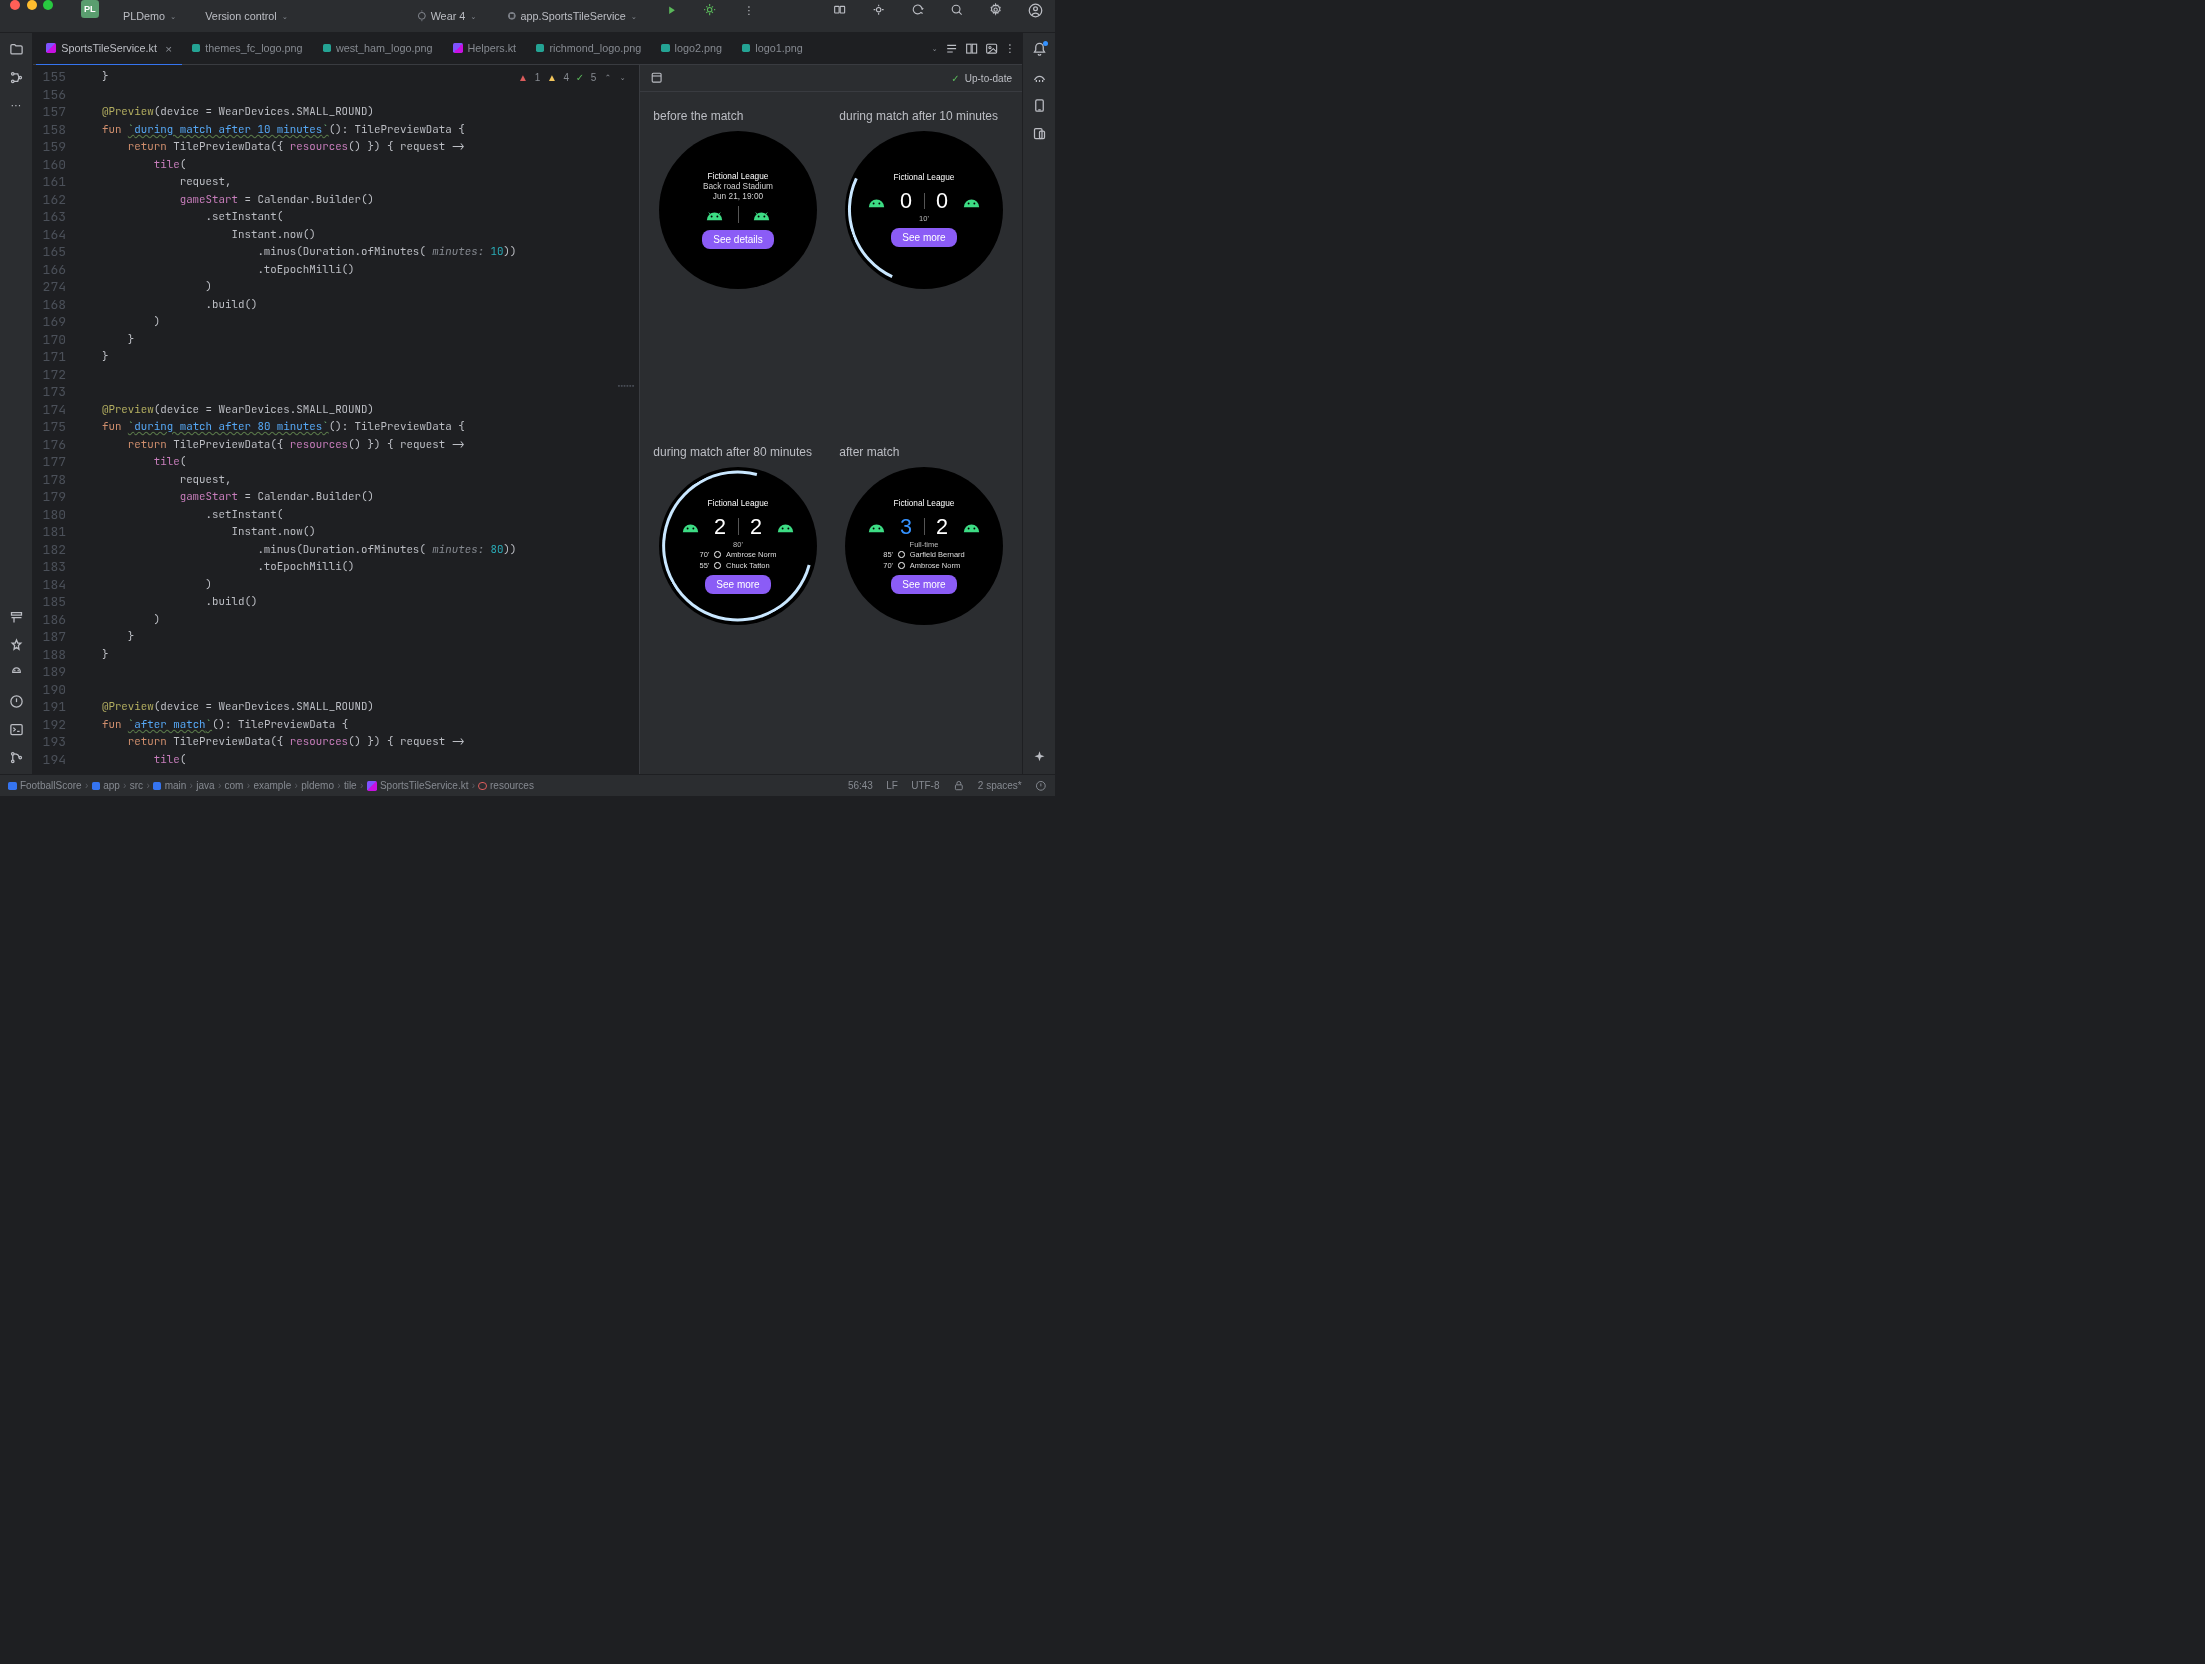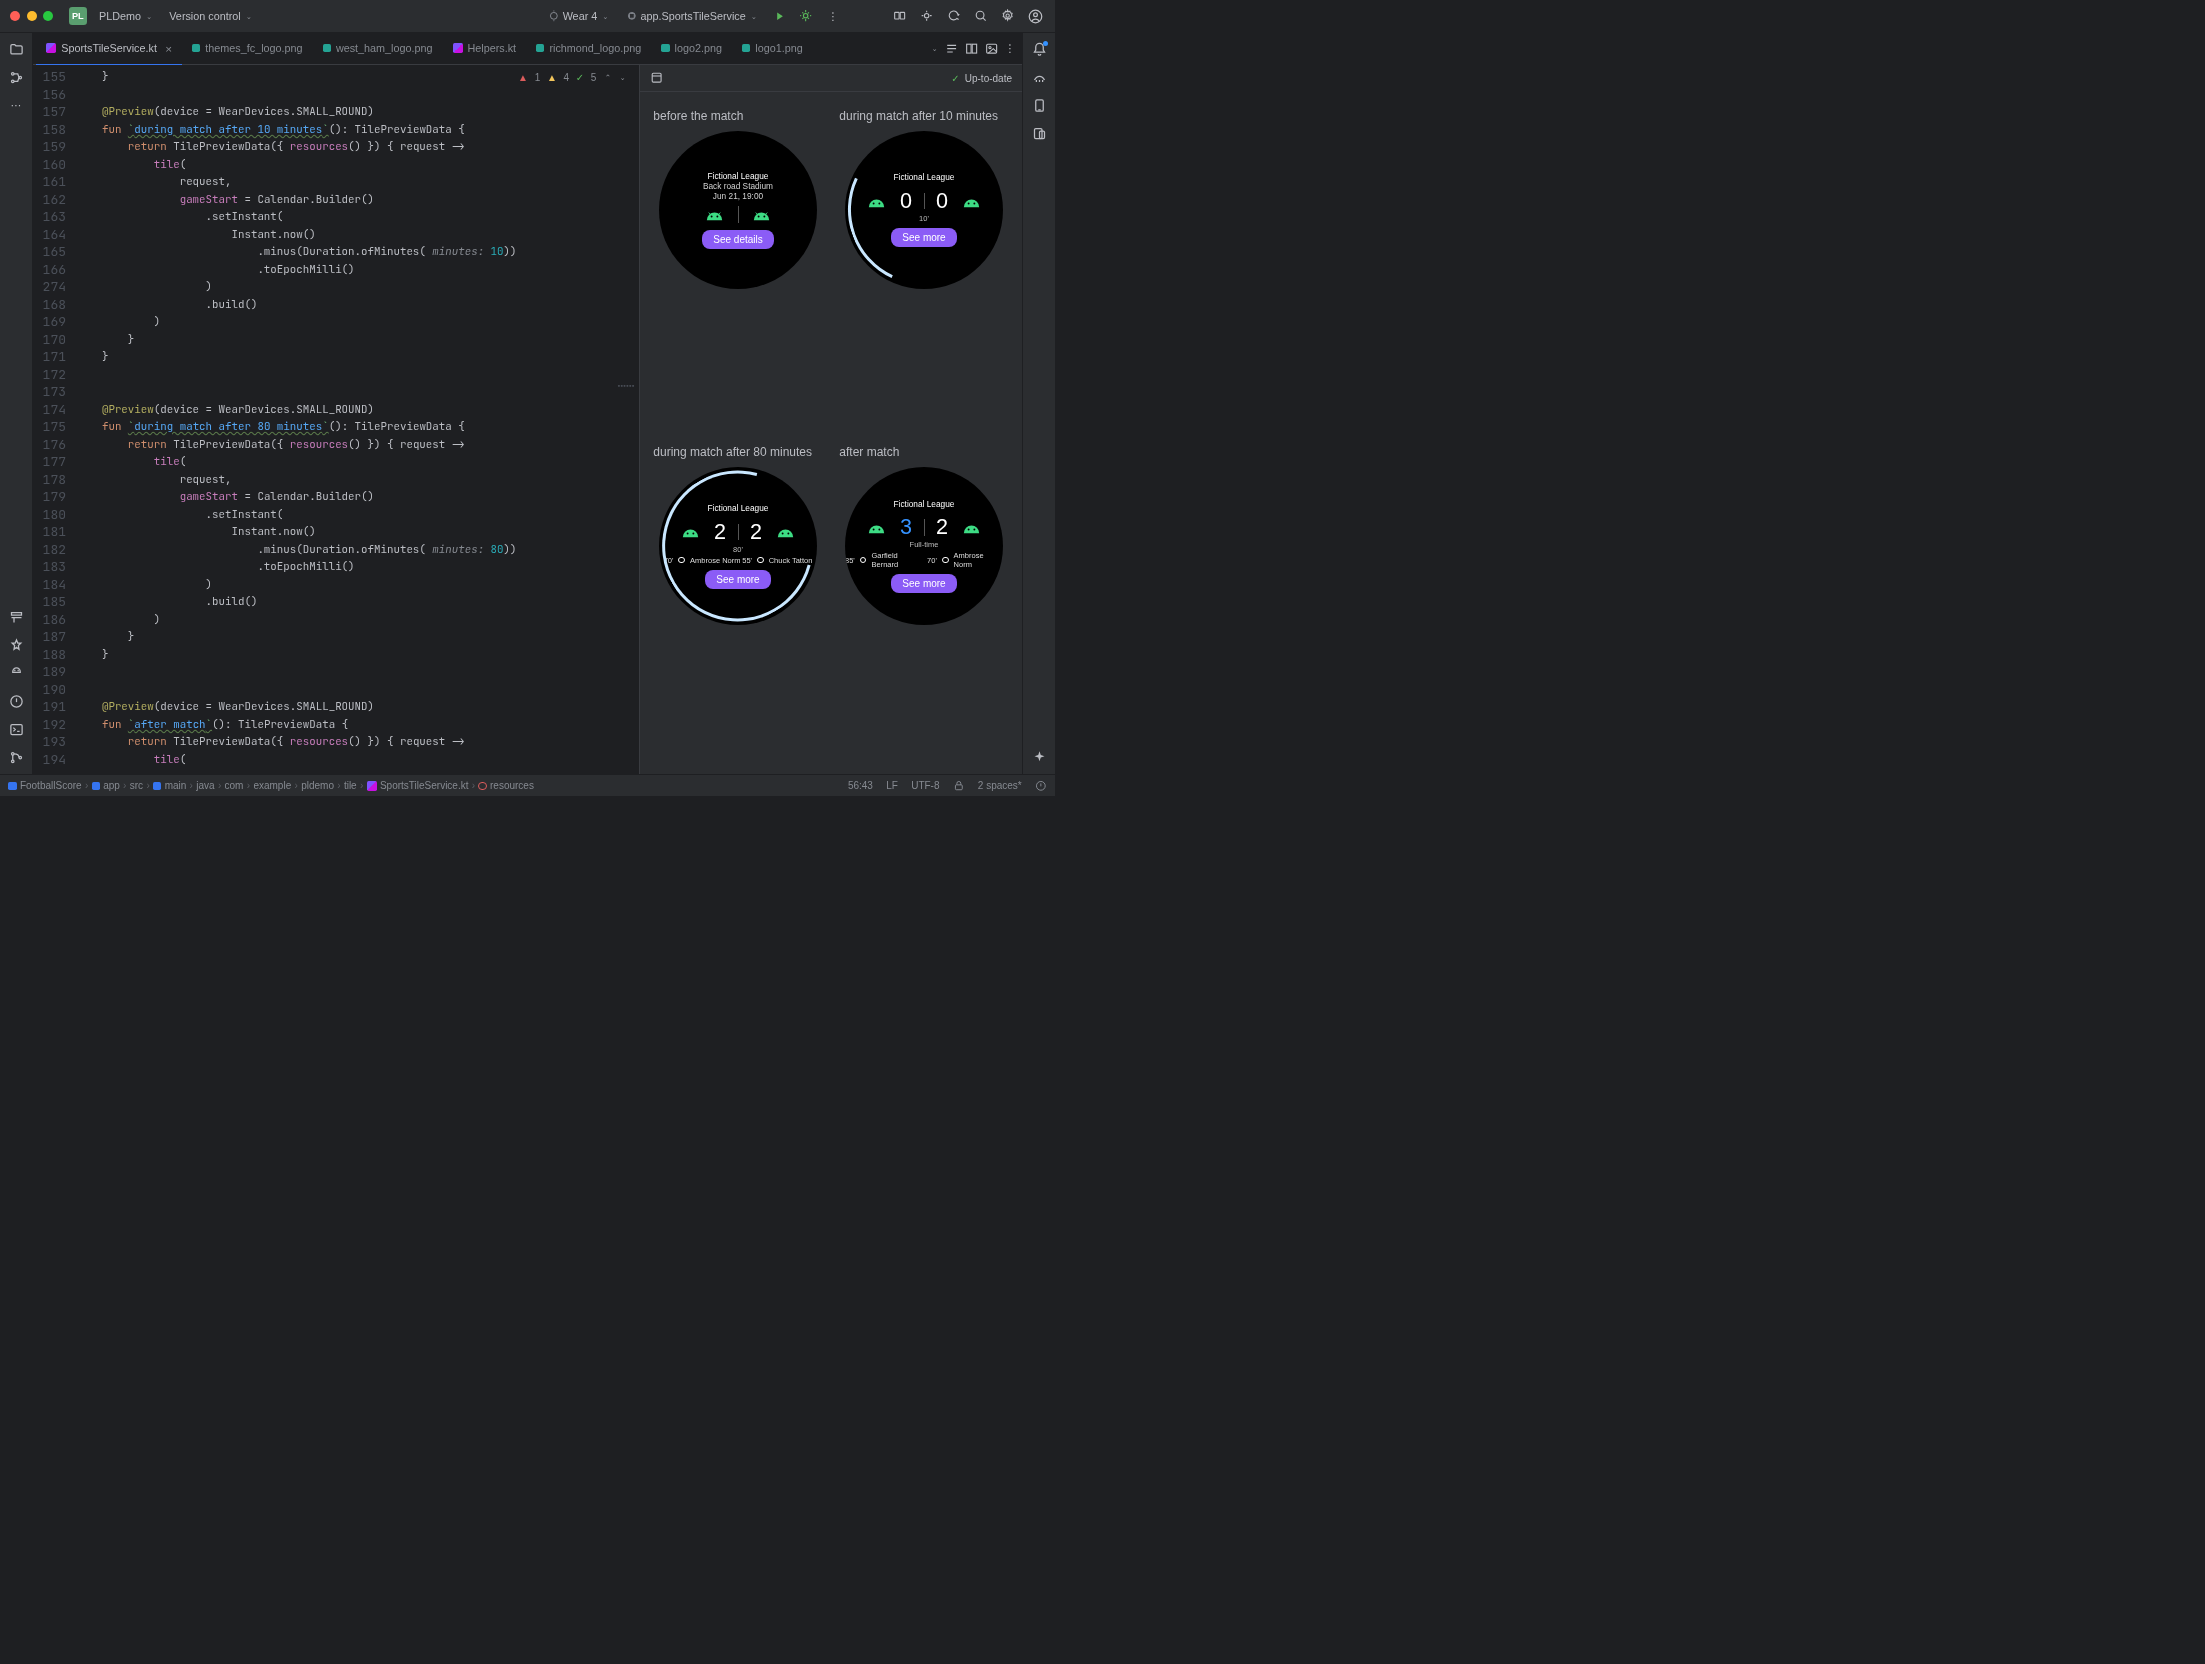--- a/index.html
+++ b/index.html
@@ -13,23 +13,22 @@
   overflow: hidden;
   display: flex;
   flex-direction: column;
 }
 
 
 .title-bar {
   height: 33px;
   background: #2b2d30;
   display: flex;
-  align-items: center;
   padding: 0 10px;
-  gap: 7px;
+  gap: 19px;
   border-bottom: 0.8px solid #1e1f22;
 }
 .window-controls { display: flex; gap: 6.7px; margin-right: 8.3px; }
 .wc { width: 10px; height: 10px; border-radius: 50%; }
 .wc.red { background: #ff5f57; }
 .wc.yellow { background: #febc2e; }
 .wc.green { background: #28c840; }
 .proj-badge { background: #5a9e6f; color: #fff; width: 18.3px; height: 18.3px; border-radius: 3.3px; display: flex; align-items: center; justify-content: center; font-size: 9.2px; font-weight: bold; }
 .title-item { color: #bcbec4; display: flex; align-items: center; gap: 3.3px; padding: 3.3px 5px; border-radius: 3.3px; }
 .chev { font-size: 7.5px; color: #868a91; margin-left: 1.7px; }
@@ -85,21 +84,21 @@
 .watch { width: 158px; height: 158px; border-radius: 50%; background: #000; position: relative; margin: 0 auto; display: flex; flex-direction: column; align-items: center; justify-content: center; font-family: -apple-system, sans-serif; color: #fff; overflow: hidden; }
 .watch-league { font-size: 8.3px; margin-bottom: 0.8px; }
 .watch-sub { font-size: 8.3px; color: #d0d0d0; }
 .watch-score-row { display: flex; align-items: center; gap: 11.7px; margin: 5px 0 1.7px; }
 .big-score { font-size: 21.6px; font-weight: 400; }
 .big-score.win { color: #3592ff; }
 .sep { width: 0.8px; height: 16.6px; background: #555; }
 .watch-minute { font-size: 7.5px; color: #bbb; margin-top: -1.7px; }
 .android-bot { width: 23px; height: 15px; }
 .watch-btn { background: #8b5cf6; color: #fff; border: none; border-radius: 8px; padding: 4.2px 11.7px; font-size: 10px; margin-top: 5px; }
-.scorers { font-size: 7.5px; color: #ddd; display: flex; flex-direction: row; gap: 1.7px; margin-top: 1.7px; }
+.scorers { font-size: 7.5px; color: #ddd; display: flex; flex-direction: column; gap: 1.7px; margin-top: 1.7px; }
 .scorer-row { display: flex; align-items: center; gap: 5px; }
 .ball { width: 6.7px; height: 6.7px; border: 0.8px solid #fff; border-radius: 50%; display: inline-block; flex: none; }
 .arc { position: absolute; top: 3.3px; left: 3.3px; right: 3.3px; bottom: 3.3px; border-radius: 50%; border: 3.3px solid transparent; }
 .arc.a10 { border-left-color: #c9e7ff; transform: rotate(-20deg); }
 .arc.a80 { border-top-color: #c9e7ff; border-left-color: #c9e7ff; border-right-color: #c9e7ff; transform: rotate(-120deg); }
 
 
 .breadcrumb { height: 21.6px; background: #2b2d30; display: flex; align-items: center; padding: 0 8.3px; gap: 3.3px; color: #868a91; font-size: 10px; border-top: 0.8px solid #1e1f22; justify-content: center; }
 .bc-item { display: flex; align-items: center; gap: 3.3px; }
 .bc-sep { color: #5a5d63; }

